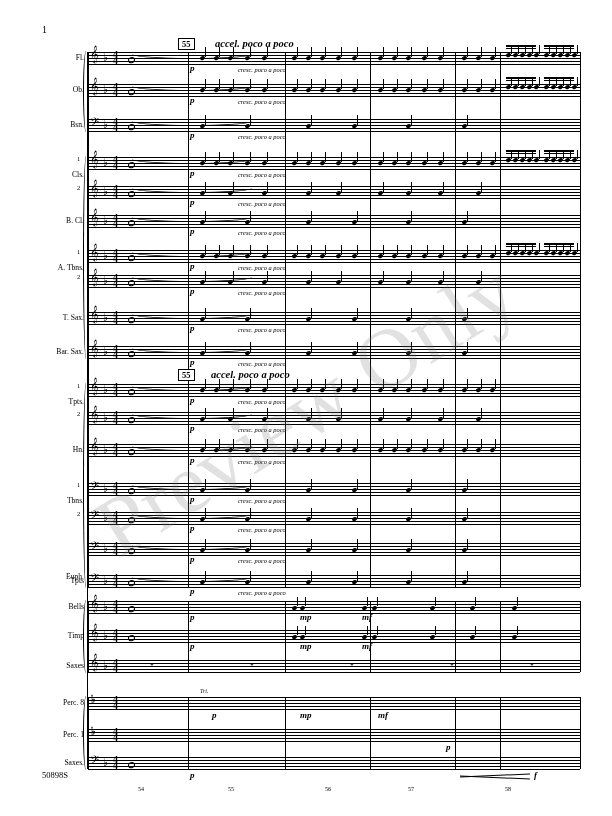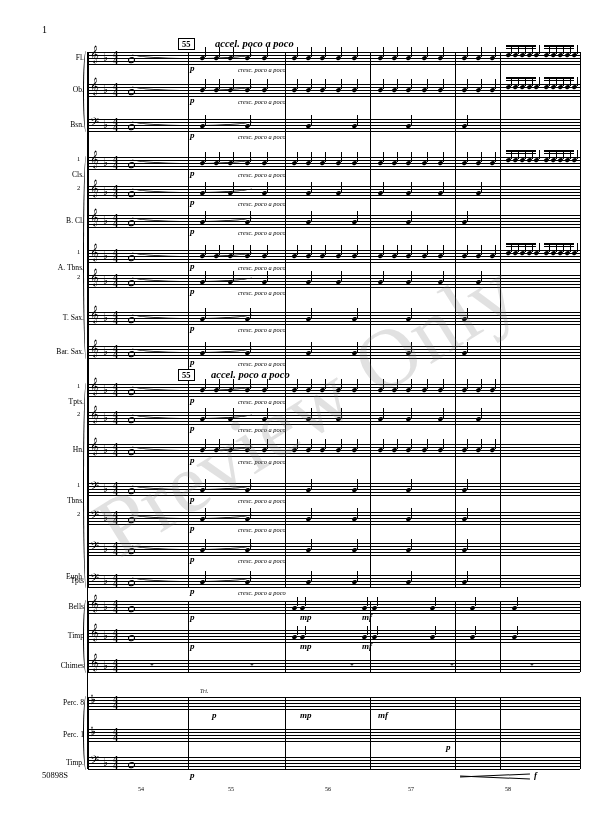--- a/index.html
+++ b/index.html
@@ -299,21 +299,21 @@
       <div class="keysig" style="left:103px;top:629px;">♭</div>
       <div class="timesig" style="left:111px;top:628.5px;width:9px;">4</div>
       <div class="timesig" style="left:111px;top:635px;width:9px;">4</div>
       <div class="staff" style="left:88px;top:660px;width:492px;height:12px;">
         <div class="line" style="top:0px;"></div>
         <div class="line" style="top:3px;"></div>
         <div class="line" style="top:6px;"></div>
         <div class="line" style="top:9px;"></div>
         <div class="line" style="top:12px;"></div>
       </div>
-      <div class="instr-label" style="left:24px;top:661px;width:60px;">Chimes</div>
+      <div class="instr-label" style="left:24px;top:661px;width:60px;">Saxes</div>
       <div class="clef" style="left:90px;top:654.5px;">𝄞</div>
       <div class="keysig" style="left:103px;top:659px;">♭</div>
       <div class="timesig" style="left:111px;top:658.5px;width:9px;">4</div>
       <div class="timesig" style="left:111px;top:665px;width:9px;">4</div>
       <div class="staff" style="left:88px;top:697px;width:492px;height:12px;">
         <div class="line" style="top:0px;"></div>
         <div class="line" style="top:3px;"></div>
         <div class="line" style="top:6px;"></div>
         <div class="line" style="top:9px;"></div>
         <div class="line" style="top:12px;"></div>
@@ -333,21 +333,21 @@
       <div class="clef" style="left:91px;top:726px;font-size:12px;">𝄬</div>
       <div class="timesig" style="left:111px;top:727.5px;width:9px;">4</div>
       <div class="timesig" style="left:111px;top:734px;width:9px;">4</div>
       <div class="staff" style="left:88px;top:757px;width:492px;height:12px;">
         <div class="line" style="top:0px;"></div>
         <div class="line" style="top:3px;"></div>
         <div class="line" style="top:6px;"></div>
         <div class="line" style="top:9px;"></div>
         <div class="line" style="top:12px;"></div>
       </div>
-      <div class="instr-label" style="left:24px;top:758px;width:60px;">Timp.</div>
+      <div class="instr-label" style="left:24px;top:758px;width:60px;">Saxes.</div>
       <div class="clef bass" style="left:90px;top:754px;">𝄢</div>
       <div class="keysig" style="left:103px;top:756px;">♭</div>
       <div class="timesig" style="left:111px;top:755.5px;width:9px;">4</div>
       <div class="timesig" style="left:111px;top:762px;width:9px;">4</div>
       <div class="barline" style="left:88px;top:52px;height:535px;"></div>
       <div class="barline" style="left:88px;top:601px;height:71px;"></div>
       <div class="barline" style="left:88px;top:697px;height:72px;"></div>
       <div class="barline" style="left:188px;top:52px;height:535px;"></div>
       <div class="barline" style="left:188px;top:601px;height:71px;"></div>
       <div class="barline" style="left:188px;top:697px;height:72px;"></div>

